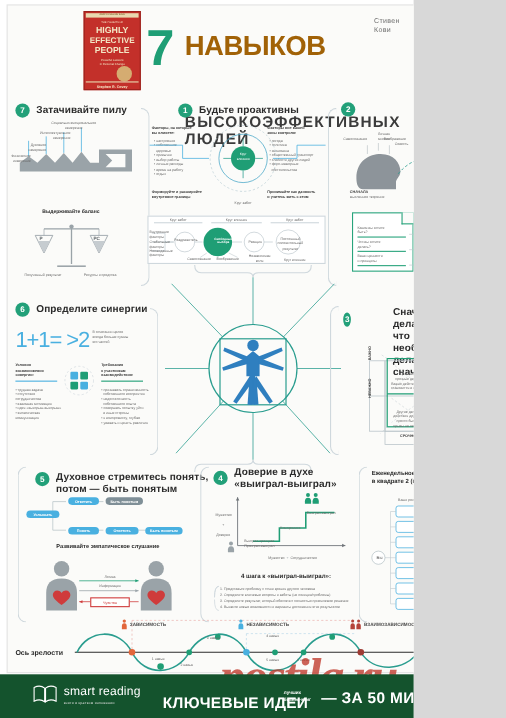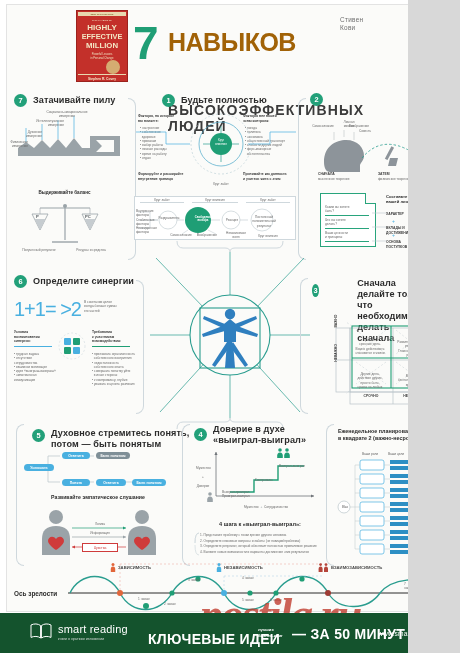--- a/index.html
+++ b/index.html
@@ -1,17 +1,17 @@
 <!DOCTYPE html>
 <html><head>
 <meta charset="utf-8">
 <style>
   html,body{margin:0;padding:0;background:#d8d8d8;}
   body{font-family:"Liberation Sans",sans-serif;}
-  #page{position:relative;width:408px;height:653px;background:#ffffff;overflow:hidden;}
+  #page{position:relative;width:376px;height:653px;background:#ffffff;overflow:hidden;}
   #sheet{position:absolute;left:6px;top:4px;width:448px;height:608px;background:#fbfbf9;
          border:1px solid #e3e3e3;box-sizing:border-box;}
   .t{position:absolute;}
   .hdr-7{font-size:46px;font-weight:bold;color:#1f9e75;line-height:42px;letter-spacing:-1px;}
   .hdr-nav{font-size:25px;font-weight:bold;color:#a16207;letter-spacing:-0.5px;}
   .hdr-sub{font-size:14px;font-weight:bold;color:#3b3b3b;letter-spacing:1.1px;margin-top:42px;}
   .author{font-size:6.4px;color:#6f6f6f;line-height:8.4px;letter-spacing:.3px;}
   .sec-title{font-size:9.1px;font-weight:bold;color:#2b2b2b;line-height:11px;letter-spacing:.1px;}
   .badge{width:13px;height:13px;border-radius:50%;background:#22a079;color:#fff;font-size:7.4px;
          font-weight:bold;display:flex;align-items:center;justify-content:center;}
@@ -42,21 +42,21 @@
 <div id="page">
   <div id="sheet"></div>
 
   <div class="t" style="left:76px;top:10px;width:52px;height:72px;">
     <div style="position:absolute;inset:0;background:#c3302a;border:1px solid #9b221d;"></div>
     <div style="position:absolute;left:2px;top:2px;right:2px;height:4px;background:#e8d9b0;"></div>
     <div style="position:absolute;left:3px;top:3px;right:3px;font-size:2px;color:#6b4b12;text-align:center;">ОВЕР 15 MILLION SOLD</div>
     <div style="position:absolute;left:3px;top:9px;right:3px;font-size:2.4px;color:#f6e7c8;text-align:center;">THE 7 HABITS OF</div>
     <div style="position:absolute;left:3px;top:13px;right:3px;font-size:8px;font-weight:bold;color:#f3e6c4;text-align:center;line-height:9px;">HIGHLY</div>
     <div style="position:absolute;left:3px;top:22px;right:3px;font-size:7.4px;font-weight:bold;color:#f3e6c4;text-align:center;line-height:9px;">EFFECTIVE</div>
-    <div style="position:absolute;left:3px;top:31px;right:3px;font-size:7.8px;font-weight:bold;color:#f3e6c4;text-align:center;line-height:9px;">MILLION</div>
+    <div style="position:absolute;left:3px;top:31px;right:3px;font-size:7.8px;font-weight:bold;color:#f3e6c4;text-align:center;line-height:9px;">PEOPLE</div>
     <div style="position:absolute;left:3px;top:43px;right:3px;font-size:2.6px;color:#f0e2c0;text-align:center;">Powerful Lessons</div>
     <div style="position:absolute;left:3px;top:46.5px;right:3px;font-size:2.6px;color:#f0e2c0;text-align:center;">in Personal Change</div>
     <div style="position:absolute;left:30px;top:50px;width:14px;height:14px;border-radius:50%;background:#d8c27e;opacity:.85;"></div>
     <div style="position:absolute;left:2px;bottom:7px;right:2px;height:0.8px;background:#e8d9b0;"></div>
     <div style="position:absolute;left:3px;bottom:1.5px;right:3px;font-size:3.3px;font-weight:bold;color:#f6e7c8;text-align:center;">Stephen R. Covey</div>
   </div>
 
   <div class="t hdr-7" style="left:133px;top:22px;">7</div>
   <div class="t hdr-nav" style="left:168px;top:28px;">НАВЫКОВ</div>
   <div class="t hdr-sub" style="left:168px;top:60px;">ВЫСОКОЭФФЕКТИВНЫХ ЛЮДЕЙ</div>
@@ -100,21 +100,21 @@
   </div>
   <div class="t" style="left:36px;top:214px;font-size:4.2px;color:#5a6166;font-weight:bold;">P</div>
   <div class="t" style="left:85px;top:214px;font-size:4.2px;color:#5a6166;font-weight:bold;">PC</div>
   <div class="t mini" style="left:22px;top:248px;width:34px;text-align:center;">Полученный результат</div>
   <div class="t mini" style="left:72px;top:248px;width:38px;text-align:center;">Ресурсы и средства</div>
 
   <div class="bracket" style="left:128px;top:98px;width:7px;height:160px;"></div>
 
   <div class="t" style="left:162px;top:94px;display:flex;align-items:center;gap:6px;">
     <div class="badge">1</div>
-    <div class="sec-title">Будьте полностью</div>
+    <div class="sec-title">Будьте проактивны</div>
   </div>
 
   <div class="t mini-b" style="left:138px;top:114px;width:44px;white-space:pre-line;">Факторы, на которые
 вы влияете:</div>
   <div class="t mini" style="left:140px;top:126px;width:44px;">
     <div>• настроение</div>
       <div>• собственное<br>&nbsp;&nbsp;здоровье</div>
       <div>• привычки</div>
     <div>• выбор работы</div>
       <div>• личные расходы</div>

